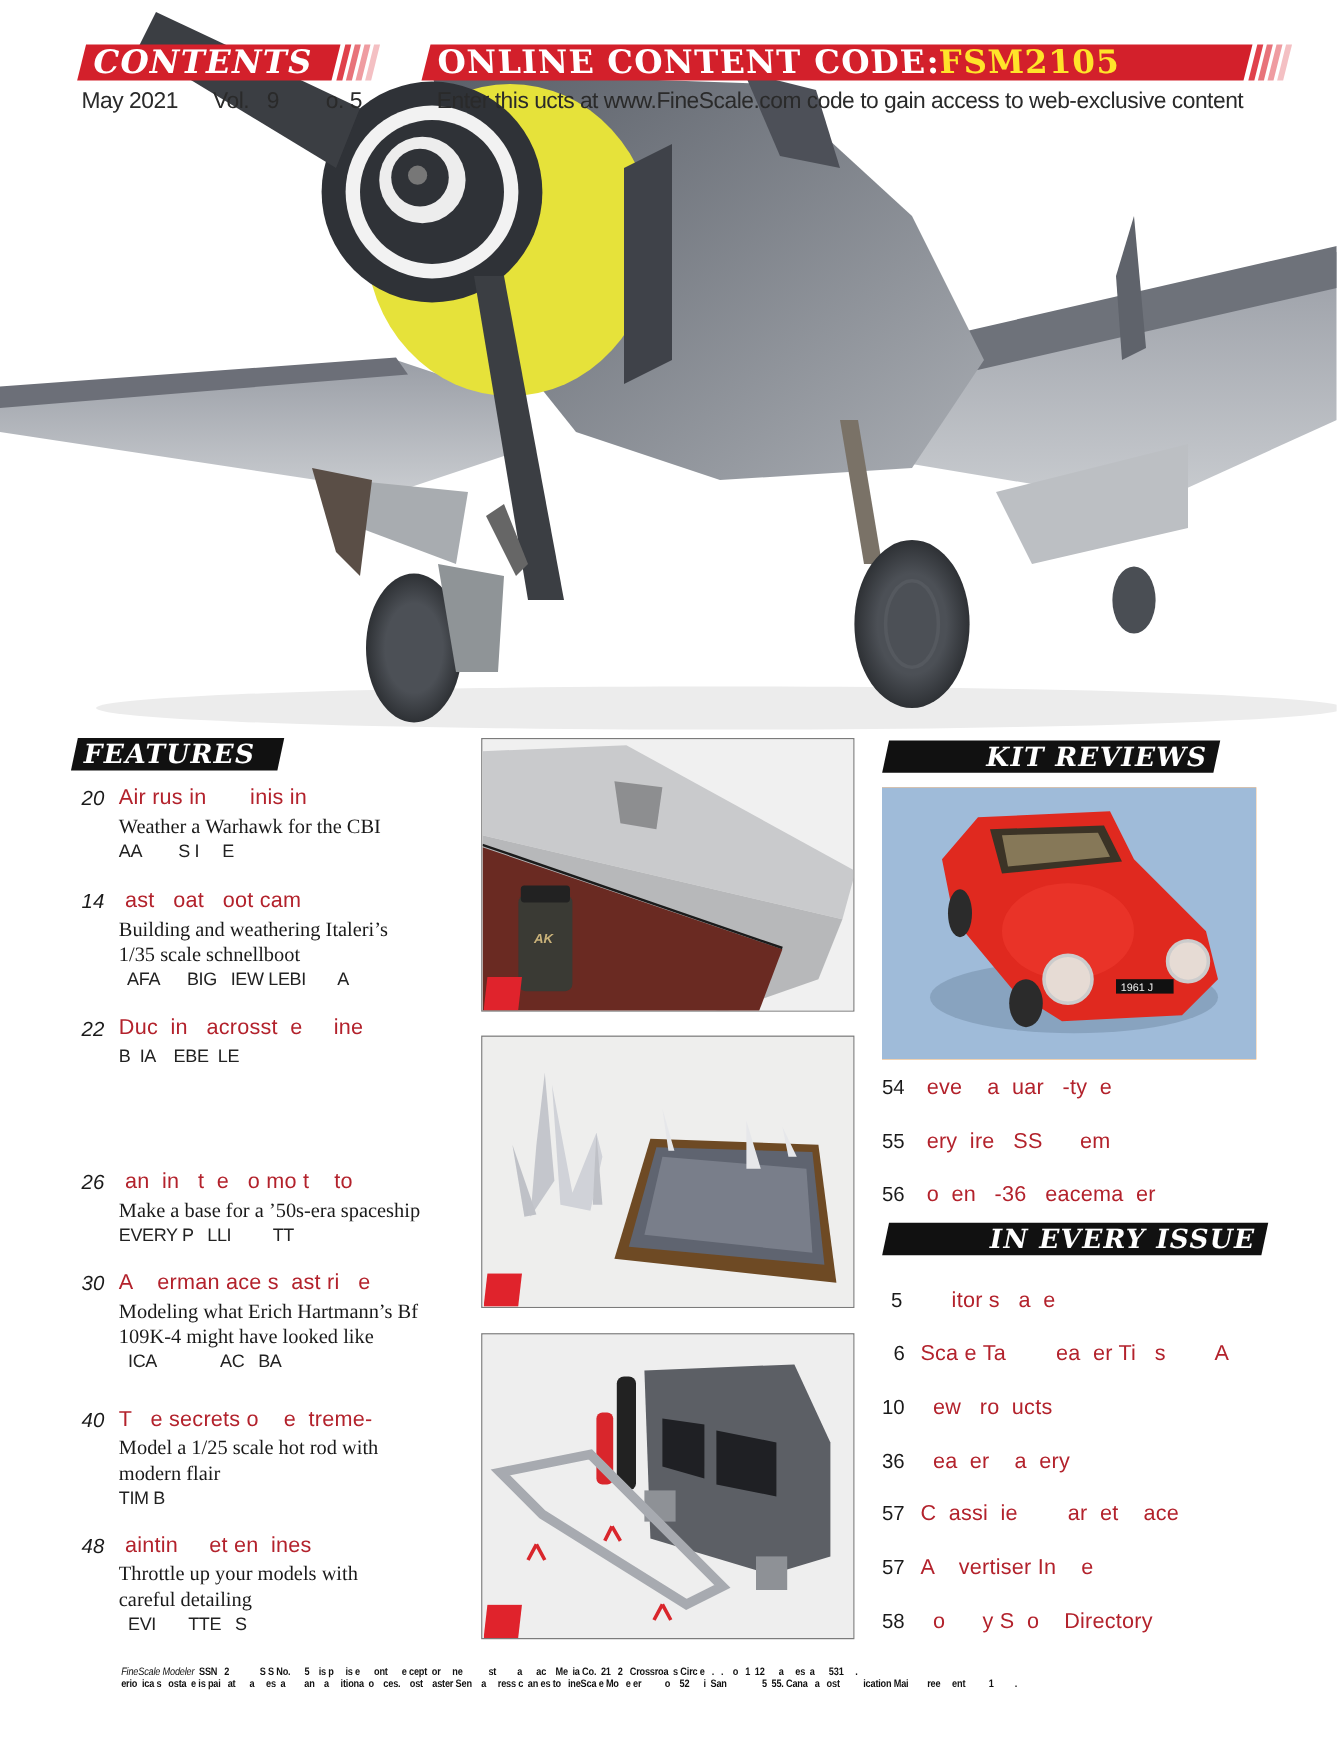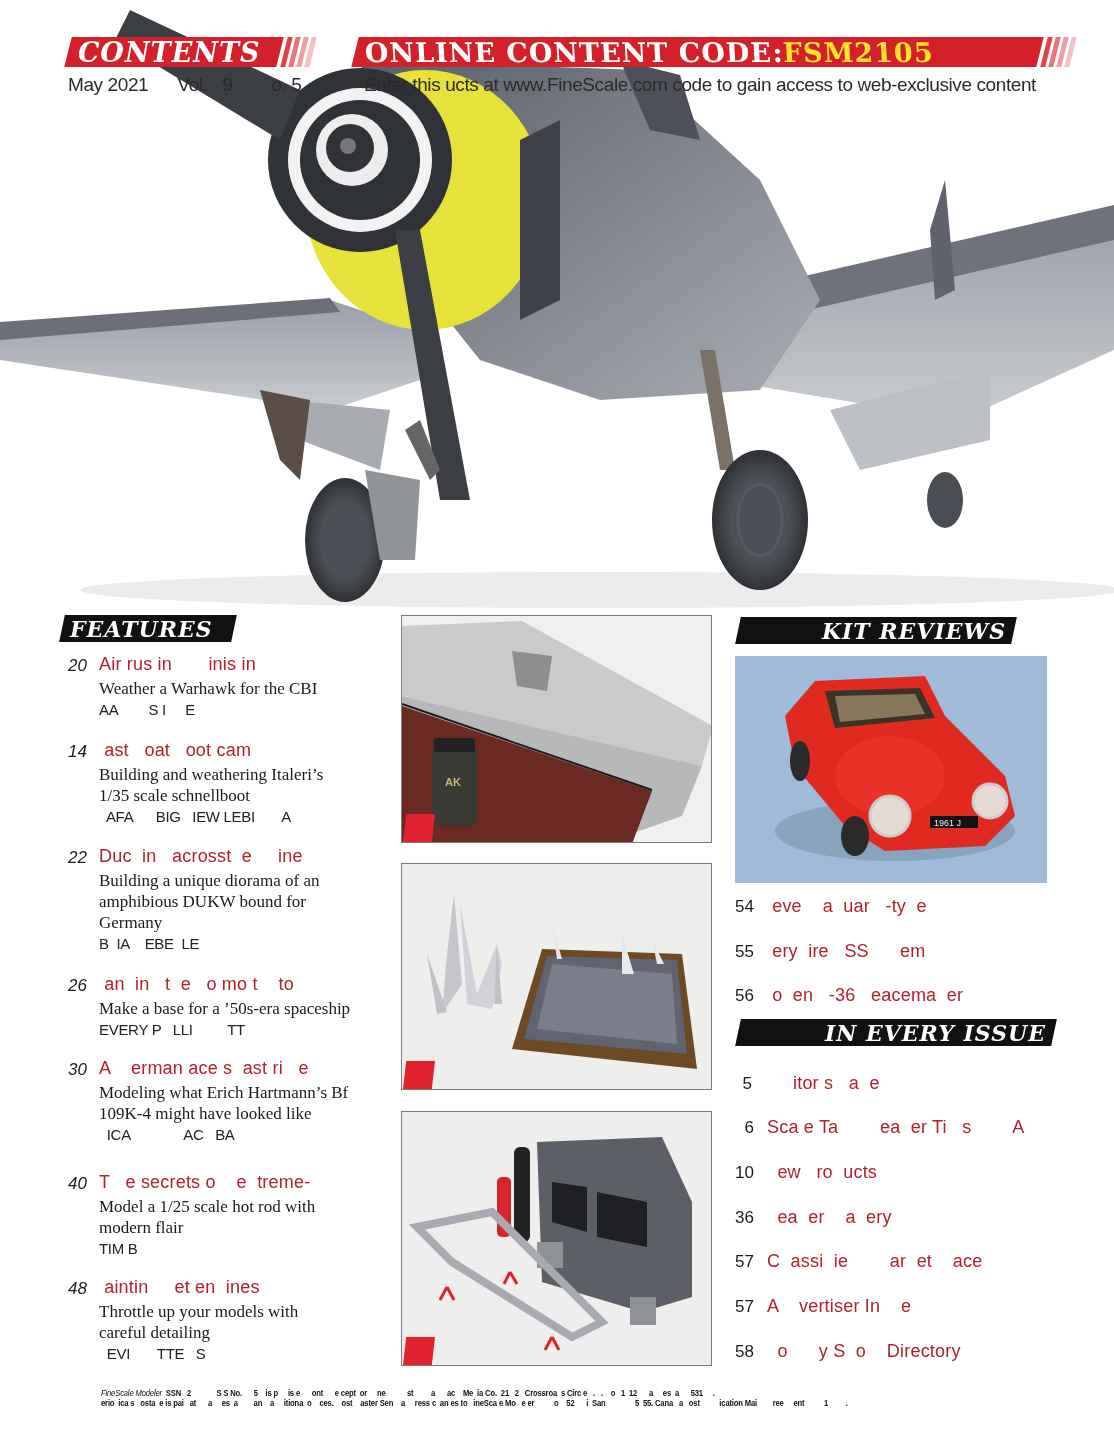--- a/index.html
+++ b/index.html
@@ -39,21 +39,21 @@
 
   
   .features { position: absolute; left: 68px; top: 654px; width: 330px; }
   .feat { position: absolute; left: 0; width: 330px; }
   .feat .num { position: absolute; left: 0; top: 2px; font-style: italic; font-size: 17px; color: #1a1a1a; }
   .feat .title { position: absolute; left: 31px; top: 0; color: #b3222c; font-size: 18px; white-space: pre; letter-spacing: 0.2px; }
   .feat .desc { position: absolute; left: 31px; top: 24px; font-family: "Liberation Serif", serif; font-size: 17px; line-height: 21px; color: #1a1a1a; width: 290px; }
   .feat .author { display: block; font-family: "Liberation Sans", sans-serif; font-size: 15px; white-space: pre; letter-spacing: -0.3px; color: #222; }
 
   
-  .photo { position: absolute; left: 401px; width: 311px; border: 1px solid #7b7b7b; overflow: hidden; background: #efefef; }
+  .photo { position: absolute; left: 401px; width: 311px; border: 1px solid #7b7b7b; overflow: hidden; background: #efefef; font-style: italic; }
   .photo svg { display: block; }
   .photo .tab { position: absolute; left: 1px; bottom: 0; width: 32px; height: 28px; background: #e0232c; clip-path: polygon(10% 0, 100% 0, 90% 100%, 0 100%); }
   .ph1 { top: 615px; height: 228px; }
   .ph2 { top: 863px; height: 227px; }
   .ph3 { top: 1111px; height: 255px; }
 
   
   .car-photo { position: absolute; left: 735px; top: 656px; width: 312px; height: 227px; overflow: hidden; background: #fdba74; }
 
   
@@ -166,21 +166,21 @@
     <div class="desc"><span>Weather a Warhawk for the CBI</span><span class="author">AA        S I     E</span></div>
   </div>
   <div class="feat" style="top:86px;">
     <span class="num">14</span>
     <span class="title"> ast   oat   oot cam</span>
     <div class="desc" style="width:240px;"><span>Building and weathering Italeri’s 1/35 scale schnellboot</span><span class="author">  AFA      BIG   IEW LEBI       A</span></div>
   </div>
   <div class="feat" style="top:192px;">
     <span class="num">22</span>
     <span class="title">Duc  in   acrosst  e     ine</span>
-    <div class="desc" style="width:230px;"><span>Building a unique diorama of an amphibious DUKW bound for Germany</span><span class="author">B  IA    EBE  LE</span></div>
+    <div class="desc" style="width:230px;"><span class="author">B  IA    EBE  LE</span></div>
   </div>
   <div class="feat" style="top:320px;">
     <span class="num">26</span>
     <span class="title"> an  in   t  e   o mo t    to</span>
     <div class="desc" style="width:300px;"><span>Make a base for a ’50s-era spaceship</span><span class="author">EVERY P   LLI         TT</span></div>
   </div>
   <div class="feat" style="top:404px;">
     <span class="num">30</span>
     <span class="title">A    erman ace s  ast ri   e</span>
     <div class="desc" style="width:260px;"><span>Modeling what Erich Hartmann’s Bf 109K-4 might have looked like</span><span class="author">  ICA              AC   BA</span></div>

